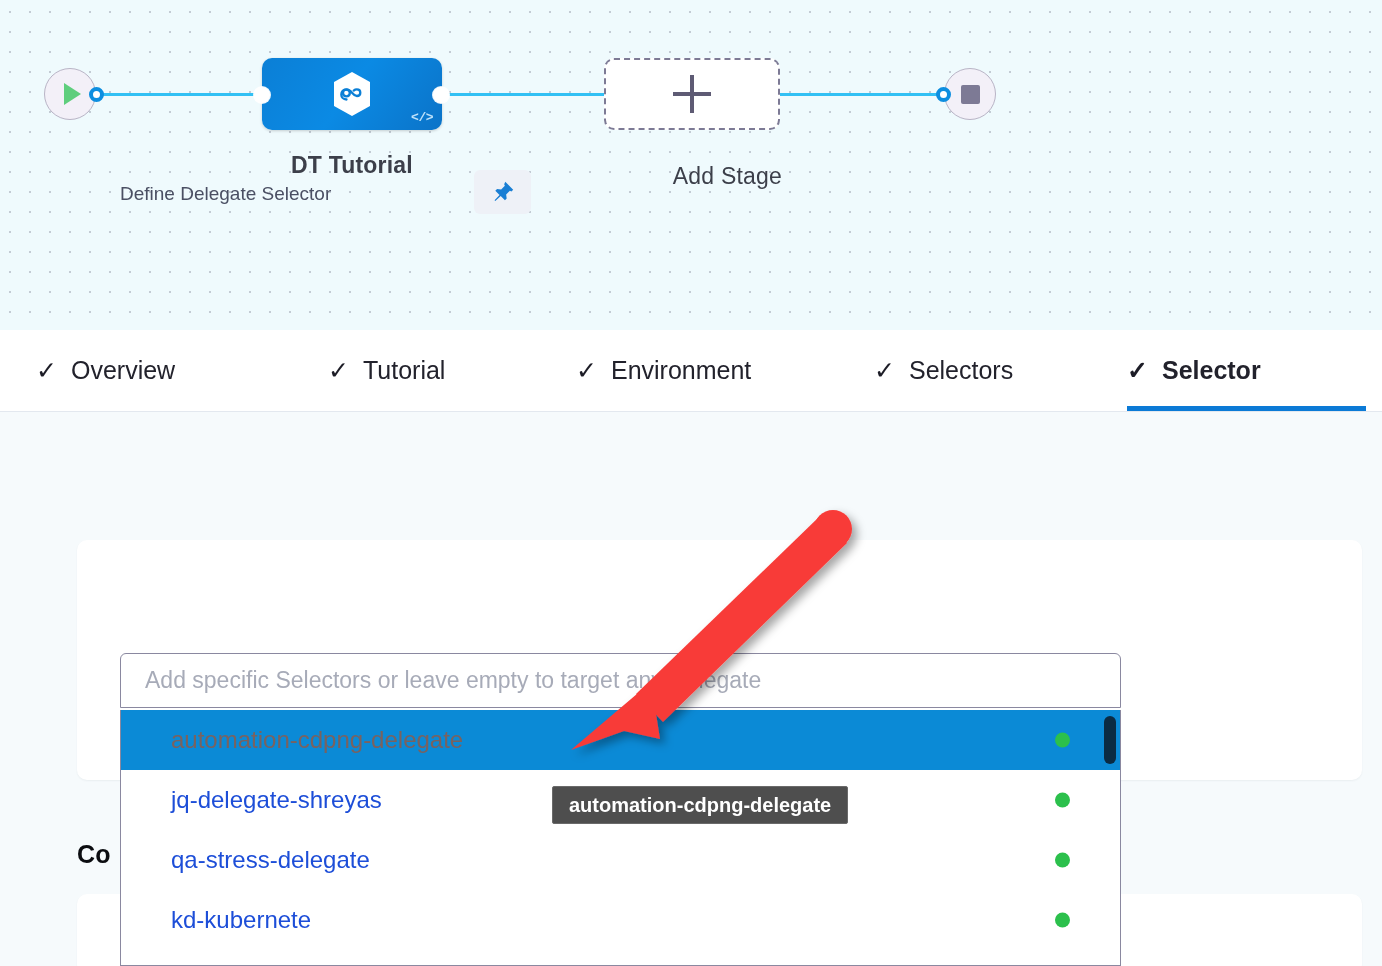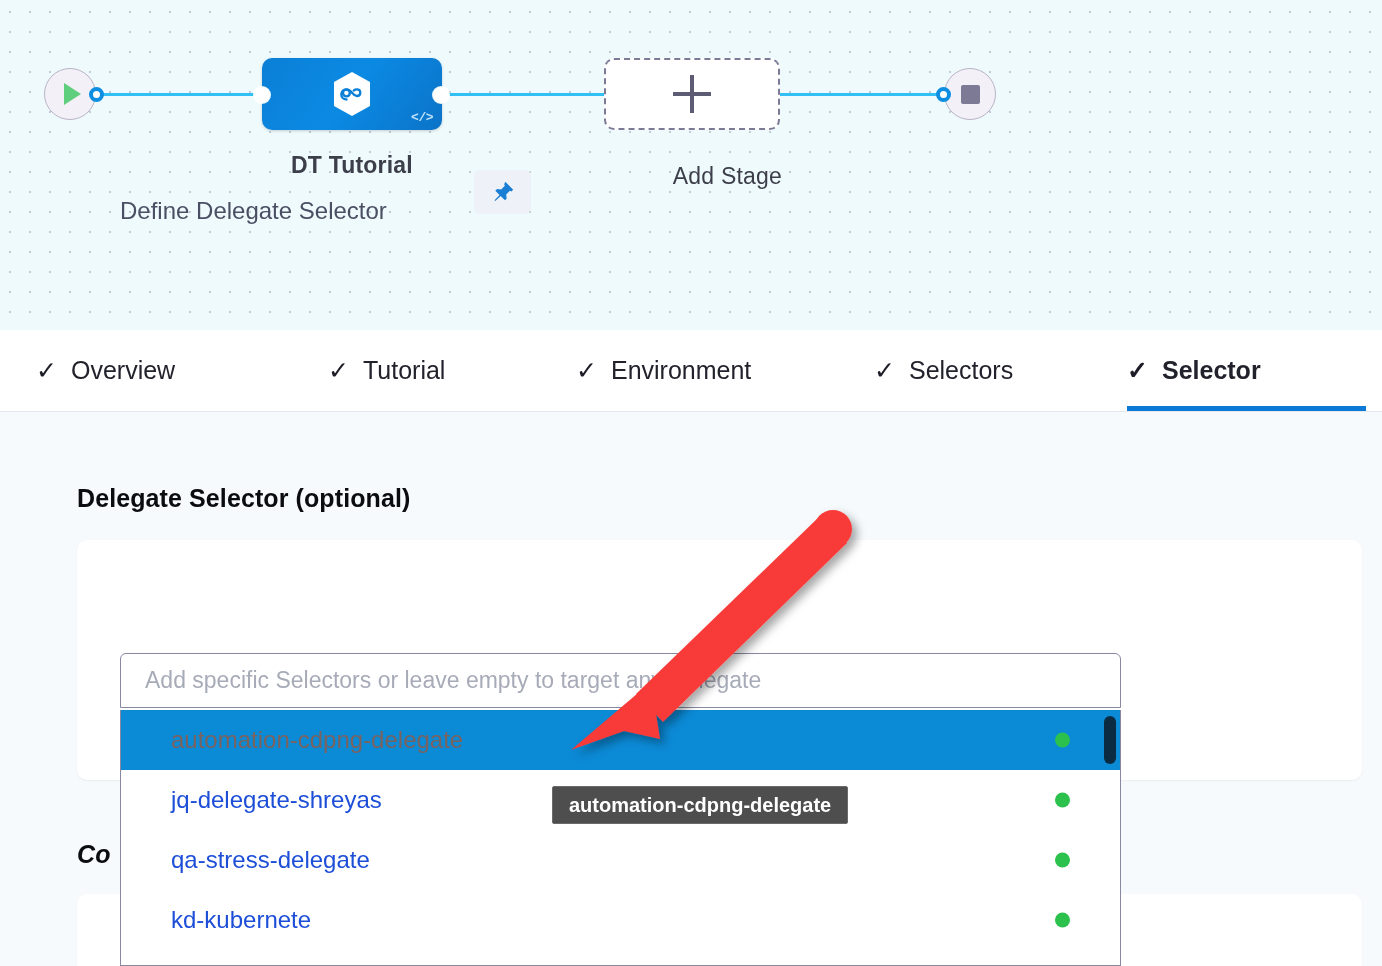--- a/index.html
+++ b/index.html
@@ -161,37 +161,37 @@
     background: #f6fafc;
     overflow: hidden;
   }
   .section-title {
     position: absolute;
     left: 77px; top: 72px;
     font-size: 25px; font-weight: 700;
     color: #0b0c10;
     letter-spacing: .1px;
   }
-  .section-title.second { top: 428px; font-style: italic; }
+  .section-title.second { top: 428px; }
 
   .card {
     position: absolute;
     left: 77px;
     width: 1285px;
     background: #ffffff;
     border-radius: 10px;
     box-shadow: 0 1px 2px rgba(40,50,70,.06);
   }
   .card.card-one { top: 128px; height: 240px; }
   .card.card-two { top: 482px; height: 80px; }
 
   .field-label {
     position: absolute;
-    left: 120px; top: 197px;
-    font-size: 24px;
+    left: 120px; top: 183px;
+    font-size: 19px;
     color: #4a4f63;
     white-space: nowrap;
   }
   .pin-btn {
     position: absolute;
     left: 474px; top: 170px;
     width: 57px; height: 44px;
     border-radius: 6px;
     background: #eef1f7;
     border: none;
@@ -344,21 +344,20 @@
       <span class="chk">✓</span>
       <span>Selectors</span>
     </div>
     <div class="tab t4 active">
       <span class="chk">✓</span>
       <span>Selector</span>
     </div>
   </div>
 
   <div class="content">
-    <div class="section-title">Delegate Selector (optional)</div>
 
     <div class="card card-one"></div>
 
     <div class="section-title second">Co</div>
 
     <div class="card card-two"></div>
   </div>
 
   <div class="field-label">Define Delegate Selector</div>
 

